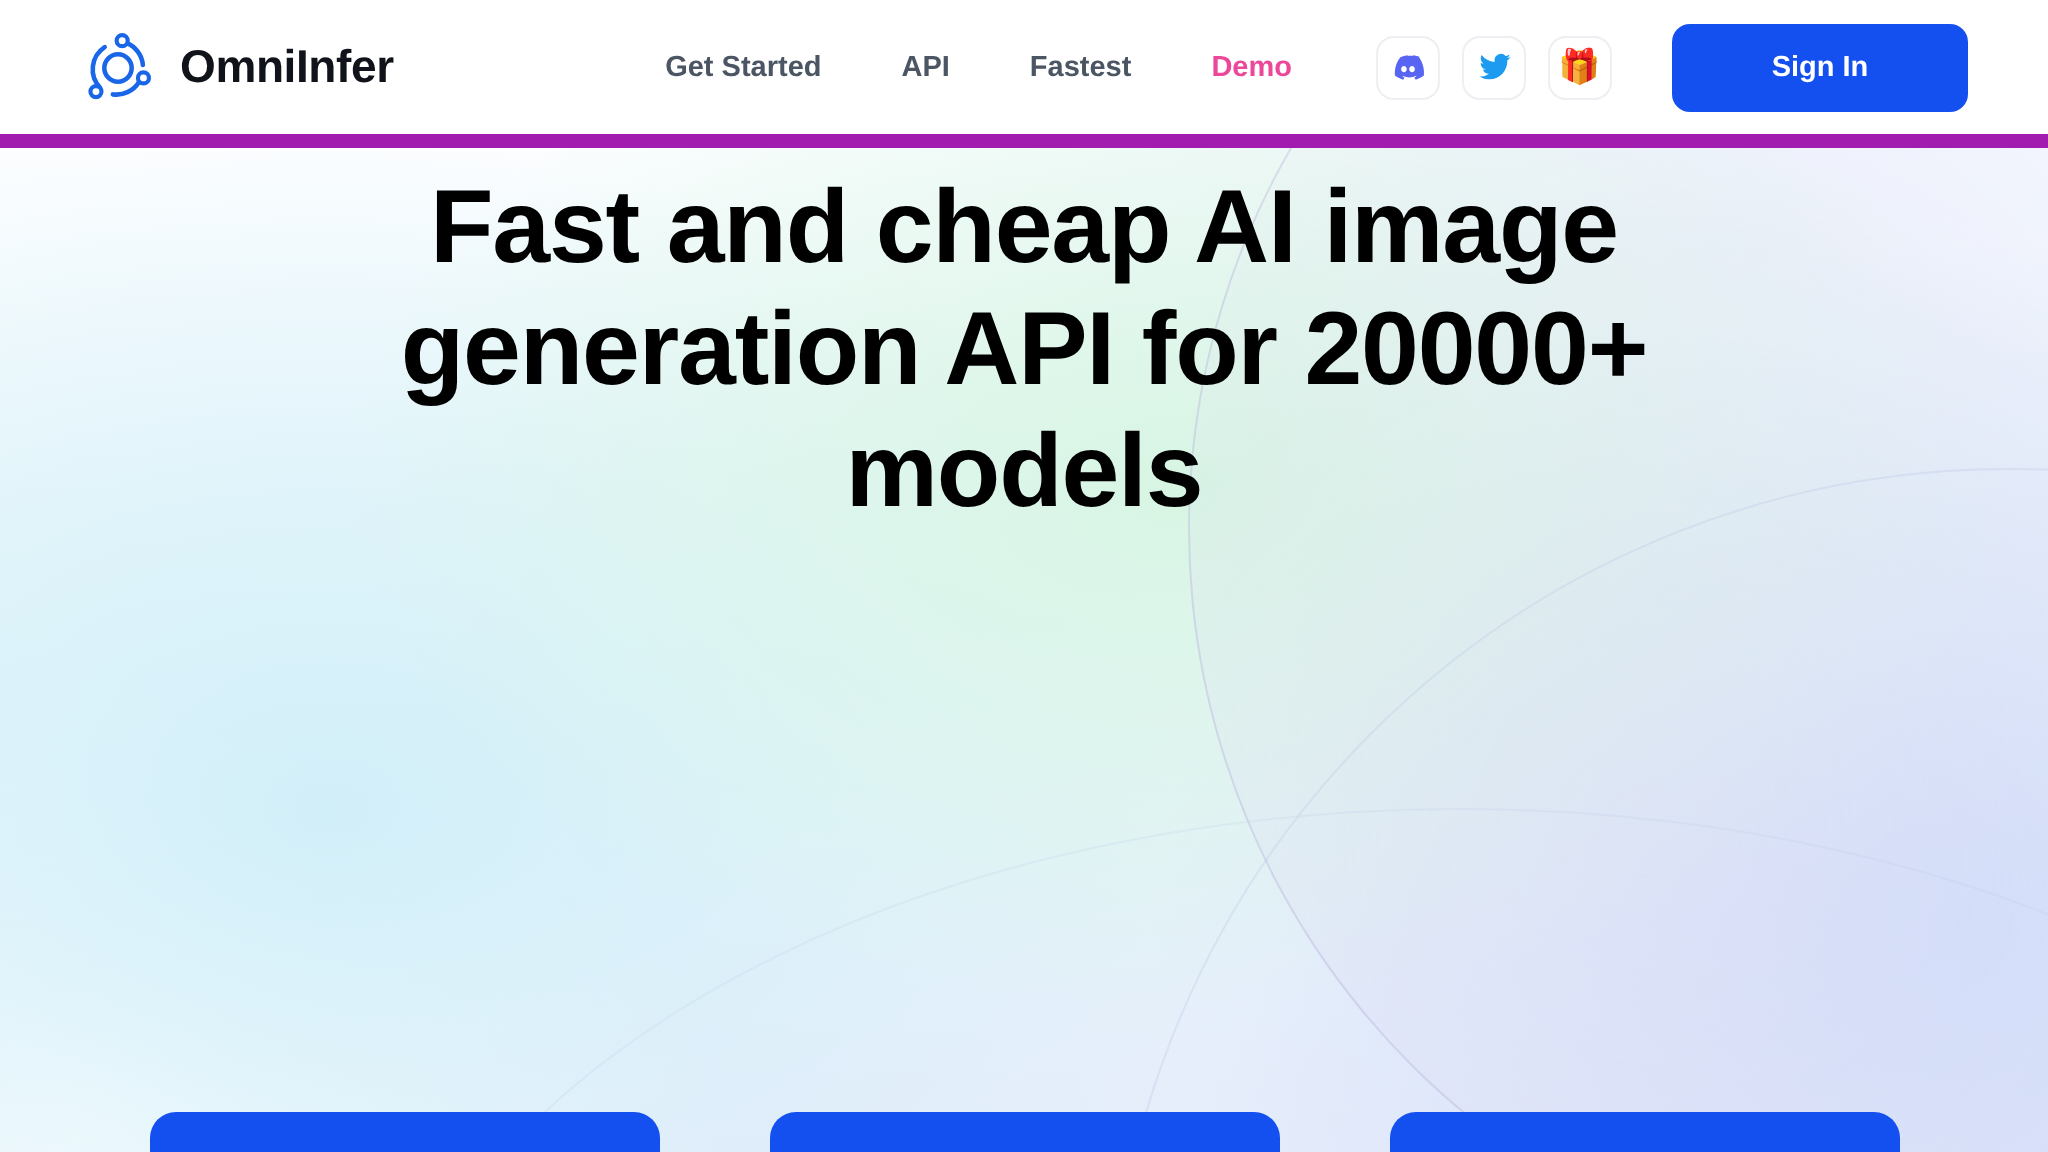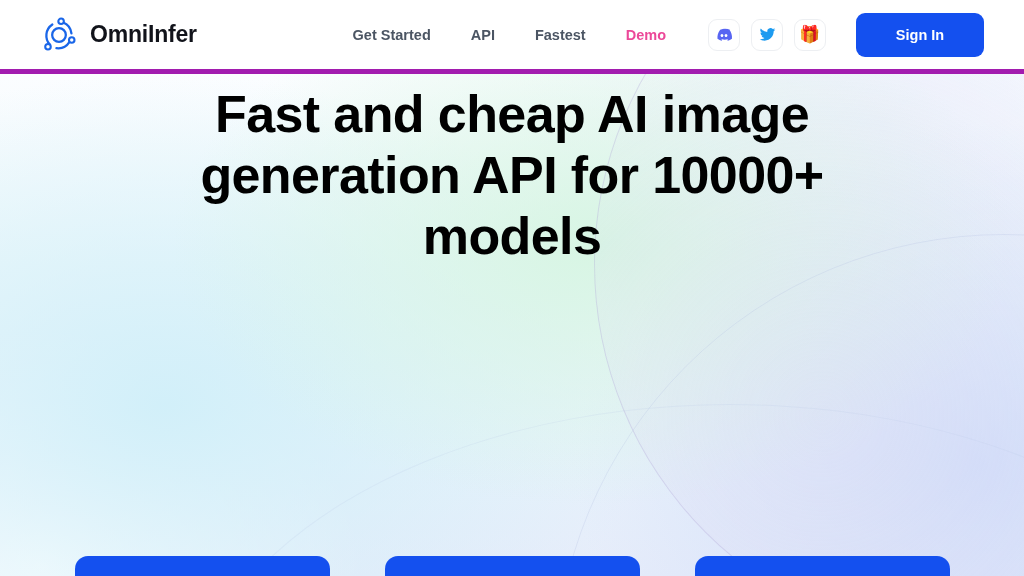--- a/index.html
+++ b/index.html
@@ -52,21 +52,21 @@
     border-radius:50%;
     border:1px solid rgba(186,198,230,0.20);
     background:none;
   }
 
   
   .header {
     position:absolute;
     left:0; top:0; width:1024px; height:74px;
     background:#ffffff;
-    border-bottom:5px solid #a21caf;
+    border-bottom:7px solid #a21caf;
     display:flex; align-items:center;
     padding:0 40px;
     z-index:20;
   }
   .brand { display:flex; align-items:center; gap:12px; cursor:pointer; }
   .brand-mark { width:38px; height:38px; display:block; }
   .brand-name {
     font-size:23px; font-weight:600; color:#11131a; letter-spacing:-0.2px;
     white-space:nowrap;
   }
@@ -92,21 +92,21 @@
     border:1px solid #edeff2; border-radius:9px;
     background:#ffffff;
     display:flex; align-items:center; justify-content:center;
     cursor:pointer;
   }
   .social-btn svg { display:block; }
   .gift-glyph { font-size:17px; line-height:1; }
 
   .signin-btn {
     margin-left:30px;
-    width:128px; height:44px;
+    width:148px; height:44px;
     border:none; border-radius:9px;
     background:#1450ef;
     color:#ffffff; font-size:14.5px; font-weight:600;
     font-family:"Liberation Sans", sans-serif;
     cursor:pointer;
     display:flex; align-items:center; justify-content:center;
   }
 
   
   .hero {
@@ -207,21 +207,21 @@
         </div>
 
       </div>
 
       <button class="signin-btn">Sign In</button>
 
     </div>
   </div>
 
   <div class="hero">
-    <h1 class="headline">Fast and cheap AI image generation API for 10000+ models</h1>
+    <h1 class="headline">Fast and cheap AI image generation API for 20000+ models</h1>
   </div>
 
   <div class="cta-row">
     <button class="cta-btn"></button>
     <button class="cta-btn"></button>
     <button class="cta-btn"></button>
   </div>
 
 </div>
 

